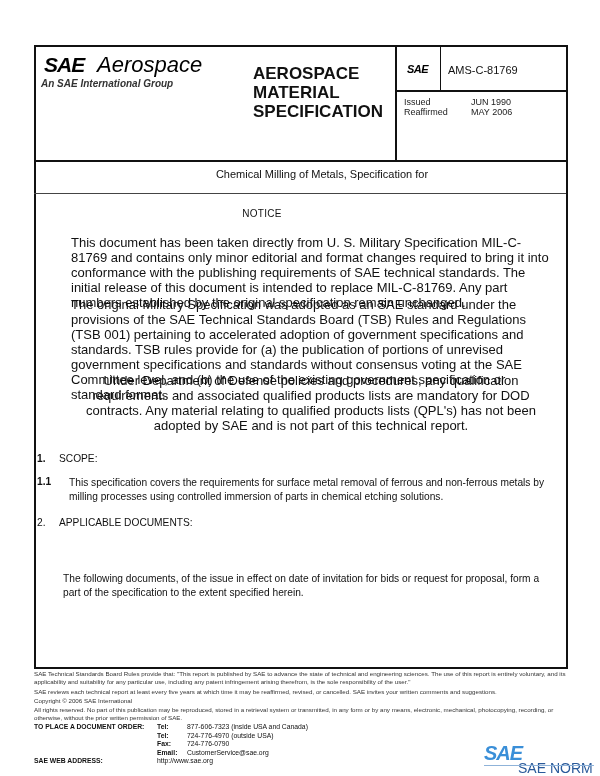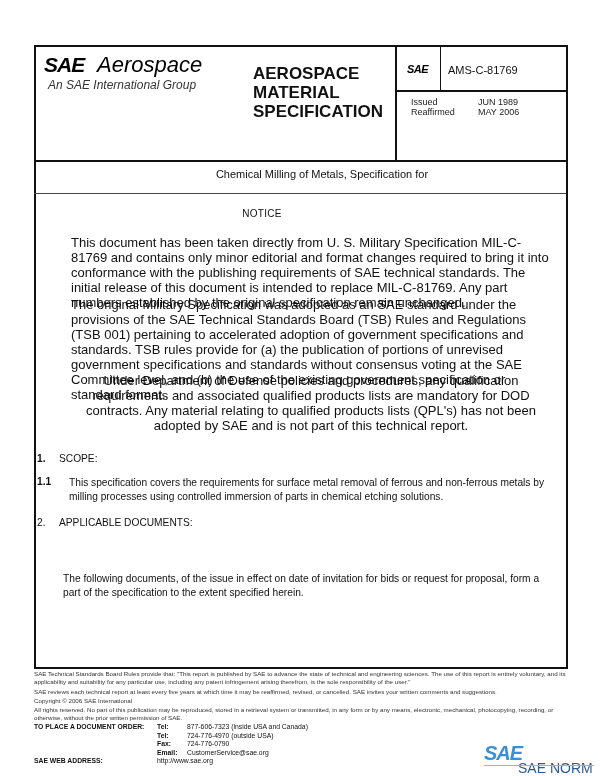--- a/index.html
+++ b/index.html
@@ -14,28 +14,28 @@
     .hdr-divider-v { position: absolute; left: 395px; top: 45px; width: 2px; height: 116px; background: #111; }
     .hdr-bottom { position: absolute; left: 34px; top: 160px; width: 532px; height: 2px; background: #111; }
     .sae-cell-div { position: absolute; left: 440px; top: 45px; width: 1px; height: 46px; background: #111; }
     .code-row-bottom { position: absolute; left: 396px; top: 90px; width: 170px; height: 2px; background: #111; }
     .title-row-bottom { position: absolute; left: 34px; top: 193px; width: 532px; height: 1px; background: #444; }
 
     .logo-sae { position: absolute; left: 44px; top: 54px; font-weight: bold; font-style: italic;
                 font-size: 21px; letter-spacing: -1px; line-height: 22px; color: #000; }
     .logo-aero { position: absolute; left: 97px; top: 54px; font-style: italic; font-size: 22px;
                  line-height: 22px; color: #000; font-weight: normal; }
-    .logo-sub { position: absolute; left: 48px; top: 78px; font-size: 12px; font-style: italic; color: #333; }
+    .logo-sub { position: absolute; left: 41px; top: 78px; font-size: 10px; font-style: italic; color: #333; font-weight: bold; }
 
     .ams-title { position: absolute; left: 253px; top: 64px; font-weight: bold; font-size: 17px;
                  line-height: 19px; color: #111; }
     .sae-small { position: absolute; left: 407px; top: 63px; font-weight: bold; font-style: italic;
                  font-size: 11px; letter-spacing: -0.5px; color: #000; }
     .spec-code { position: absolute; left: 448px; top: 64px; font-size: 11px; font-weight: normal; color: #111; }
-    .meta { position: absolute; font-size: 9px; color: #222; margin-left: 7px; }
+    .meta { position: absolute; font-size: 9px; color: #222; }
 
     .doc-title { position: absolute; left: 34px; top: 168px; width: 576px; text-align: center;
                  font-size: 11px; color: #111; }
     .notice { position: absolute; left: 34px; top: 208px; width: 456px; text-align: center;
               font-size: 10px; color: #111; letter-spacing: 0.3px; }
 
     .para { position: absolute; left: 71px; width: 480px; font-size: 13px; line-height: 15px; color: #111; }
     .sec { position: absolute; left: 37px; font-size: 10.2px; color: #111; }
     .sec b { font-weight: bold; }
     .sec-num { display: inline-block; width: 22px; }
@@ -69,21 +69,21 @@
 <div class="ams-title">
   <div>AEROSPACE</div>
   <div>MATERIAL</div>
   <div>SPECIFICATION</div>
 </div>
 
 <span class="sae-small">SAE</span>
 <span class="spec-code">AMS-C-81769</span>
 
 <span class="meta" style="left:404px; top:97px;">Issued</span>
-<span class="meta" style="left:471px; top:97px;">JUN 1989</span>
+<span class="meta" style="left:471px; top:97px;">JUN 1990</span>
 <span class="meta" style="left:404px; top:107px;">Reaffirmed</span>
 <span class="meta" style="left:471px; top:107px;">MAY 2006</span>
 
 <div class="doc-title">Chemical Milling of Metals, Specification for</div>
 
 <div class="notice">NOTICE</div>
 <div class="para" style="top:235px;">This document has been taken directly from U. S. Military Specification MIL-C-81769 and contains only minor editorial and format changes required to bring it into conformance with the publishing requirements of SAE technical standards. The initial release of this document is intended to replace MIL-C-81769. Any part numbers established by the original specification remain unchanged.</div>
 <div class="para" style="top:297px;">The original Military Specification was adopted as an SAE standard under the provisions of the SAE Technical Standards Board (TSB) Rules and Regulations (TSB 001) pertaining to accelerated adoption of government specifications and standards. TSB rules provide for (a) the publication of portions of unrevised government specifications and standards without consensus voting at the SAE Committee level, and (b) the use of the existing government specification or standard format.</div>
 <div class="para" style="top:373px;text-align:center;">Under Department of Defense policies and procedures, any qualification requirements and associated qualified products lists are mandatory for DOD contracts. Any material relating to qualified products lists (QPL's) has not been adopted by SAE and is not part of this technical report.</div>
 

